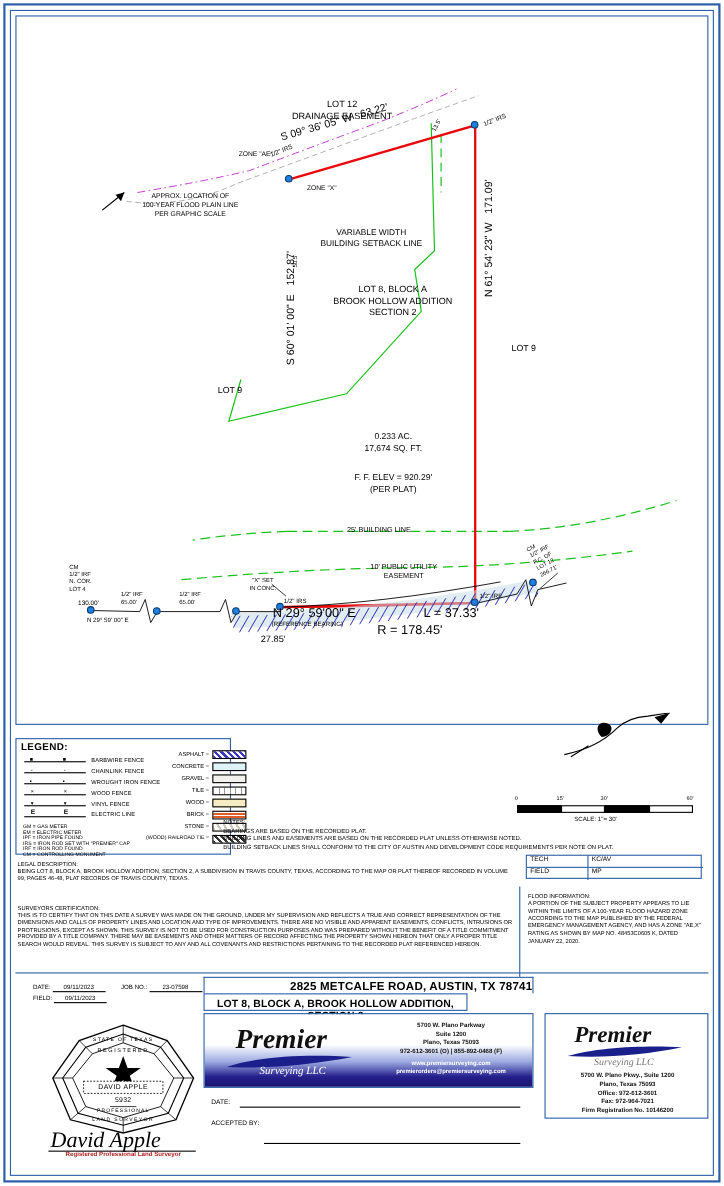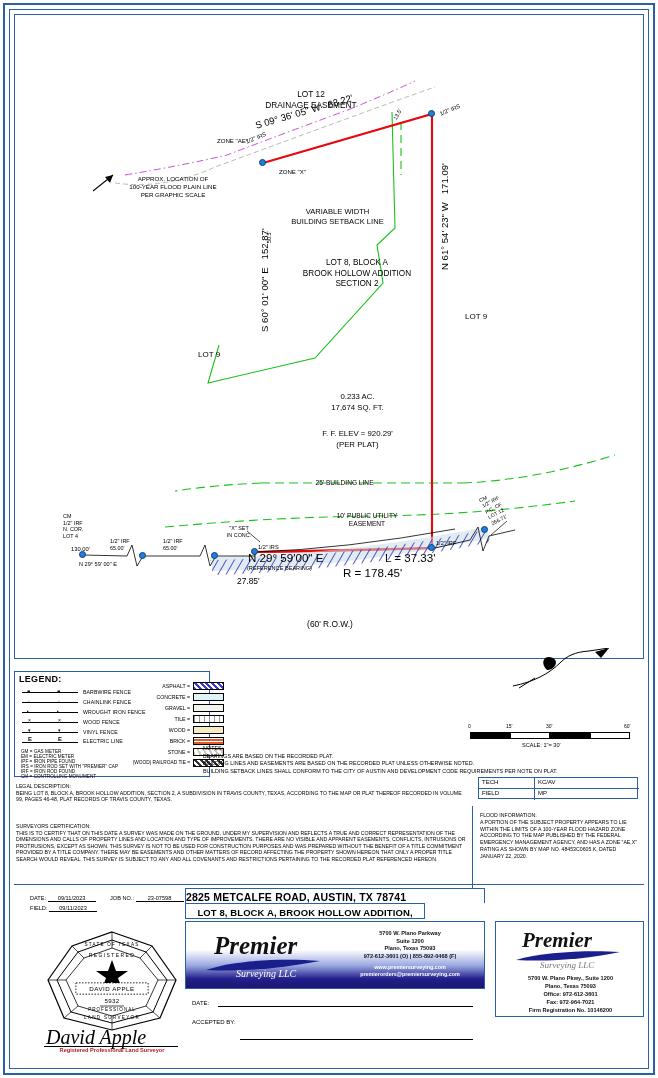--- a/index.html
+++ b/index.html
@@ -29,21 +29,21 @@
   .flood{position:absolute;font-size:5.2px;line-height:6.8px;}
 
   .techbox{position:absolute;border:1px solid #2b5fa8;box-sizing:border-box;font-size:6px;}
   .techbox div.cell{position:absolute;box-sizing:border-box;padding:1px 3px;}
 
   .scalebar{position:absolute;}
   .sb-seg{position:absolute;height:7px;border:1px solid #000;box-sizing:border-box;}
   .sb-lab{position:absolute;font-size:5px;}
 
   .titleblk{position:absolute;box-sizing:border-box;border:1px solid #2b5fa8;}
-  .addr1{position:absolute;width:100%;text-align:left;font-size:10.5px;font-weight:bold;letter-spacing:.2px;}
+  .addr1{position:absolute;width:100%;text-align:right;font-size:10.5px;font-weight:bold;letter-spacing:.2px;}
   .addr2{position:absolute;width:100%;text-align:center;font-size:9.5px;font-weight:bold;letter-spacing:.1px;}
 
   .datebox{position:absolute;font-size:5.6px;}
   .ul{border-bottom:1px solid #000;display:inline-block;min-width:48px;text-align:center;}
 
   .premier-card{position:absolute;left:185px;top:921px;width:300px;height:68px;border:1px solid #2b5fa8;box-sizing:border-box;
      background:linear-gradient(to bottom,#ffffff 0%,#ffffff 42%,#9aa8e0 66%,#241f8c 86%,#1b1570 100%);}
   .premier-card2{position:absolute;left:495px;top:921px;width:149px;height:96px;border:1px solid #2b5fa8;box-sizing:border-box;background:#fff;}
   .prem-word{font-family:"Liberation Serif",serif;font-style:italic;font-weight:bold;}
   .prem-sub{font-family:"Liberation Serif",serif;font-style:italic;}
@@ -170,21 +170,20 @@
     <div class="t" style="left:148px;top:523px;font-size:5.4px;line-height:6.6px;">1/2" IRF<br>65.00'</div>
     <div class="t" style="left:64px;top:546px;font-size:5.6px;">N 29° 59' 00" E</div>
     <div class="t" style="left:463px;top:483px;font-size:5.2px;line-height:6.4px;transform:rotate(-28deg);transform-origin:left top;">CM<br>1/2" IRF<br>P.C. OF<br>LOT 12<br>266.71'</div>
 
     <div class="t" style="left:233px;top:536px;font-size:11.6px;">N 29° 59'00" E</div>
     <div class="t" style="left:232px;top:550px;font-size:5.6px;">(REFERENCE BEARING)</div>
     <div class="t" style="left:330px;top:536px;font-size:11.6px;margin-left:40px;">L = 37.33'</div>
     <div class="t" style="left:328px;top:551px;font-size:11.6px;">R = 178.45'</div>
     <div class="t" style="left:222px;top:561px;font-size:8.4px;">27.85'</div>
 
-    <div class="t c" style="left:150px;top:604px;width:330px;font-size:8.4px;">(60' R.O.W.)</div>
   </div>
 
   <div class="legend-box">
     <div class="legend-title">LEGEND:</div>
 
     <div class="lg-symline" style="left:7px;top:20px;width:56px;"></div>
     <div class="lg-tick" style="left:12px;top:16px;">■</div>
     <div class="lg-tick" style="left:42px;top:16px;">■</div>
     <div class="lg-row" style="left:68px;top:17px;">BARBWIRE FENCE</div>
 

